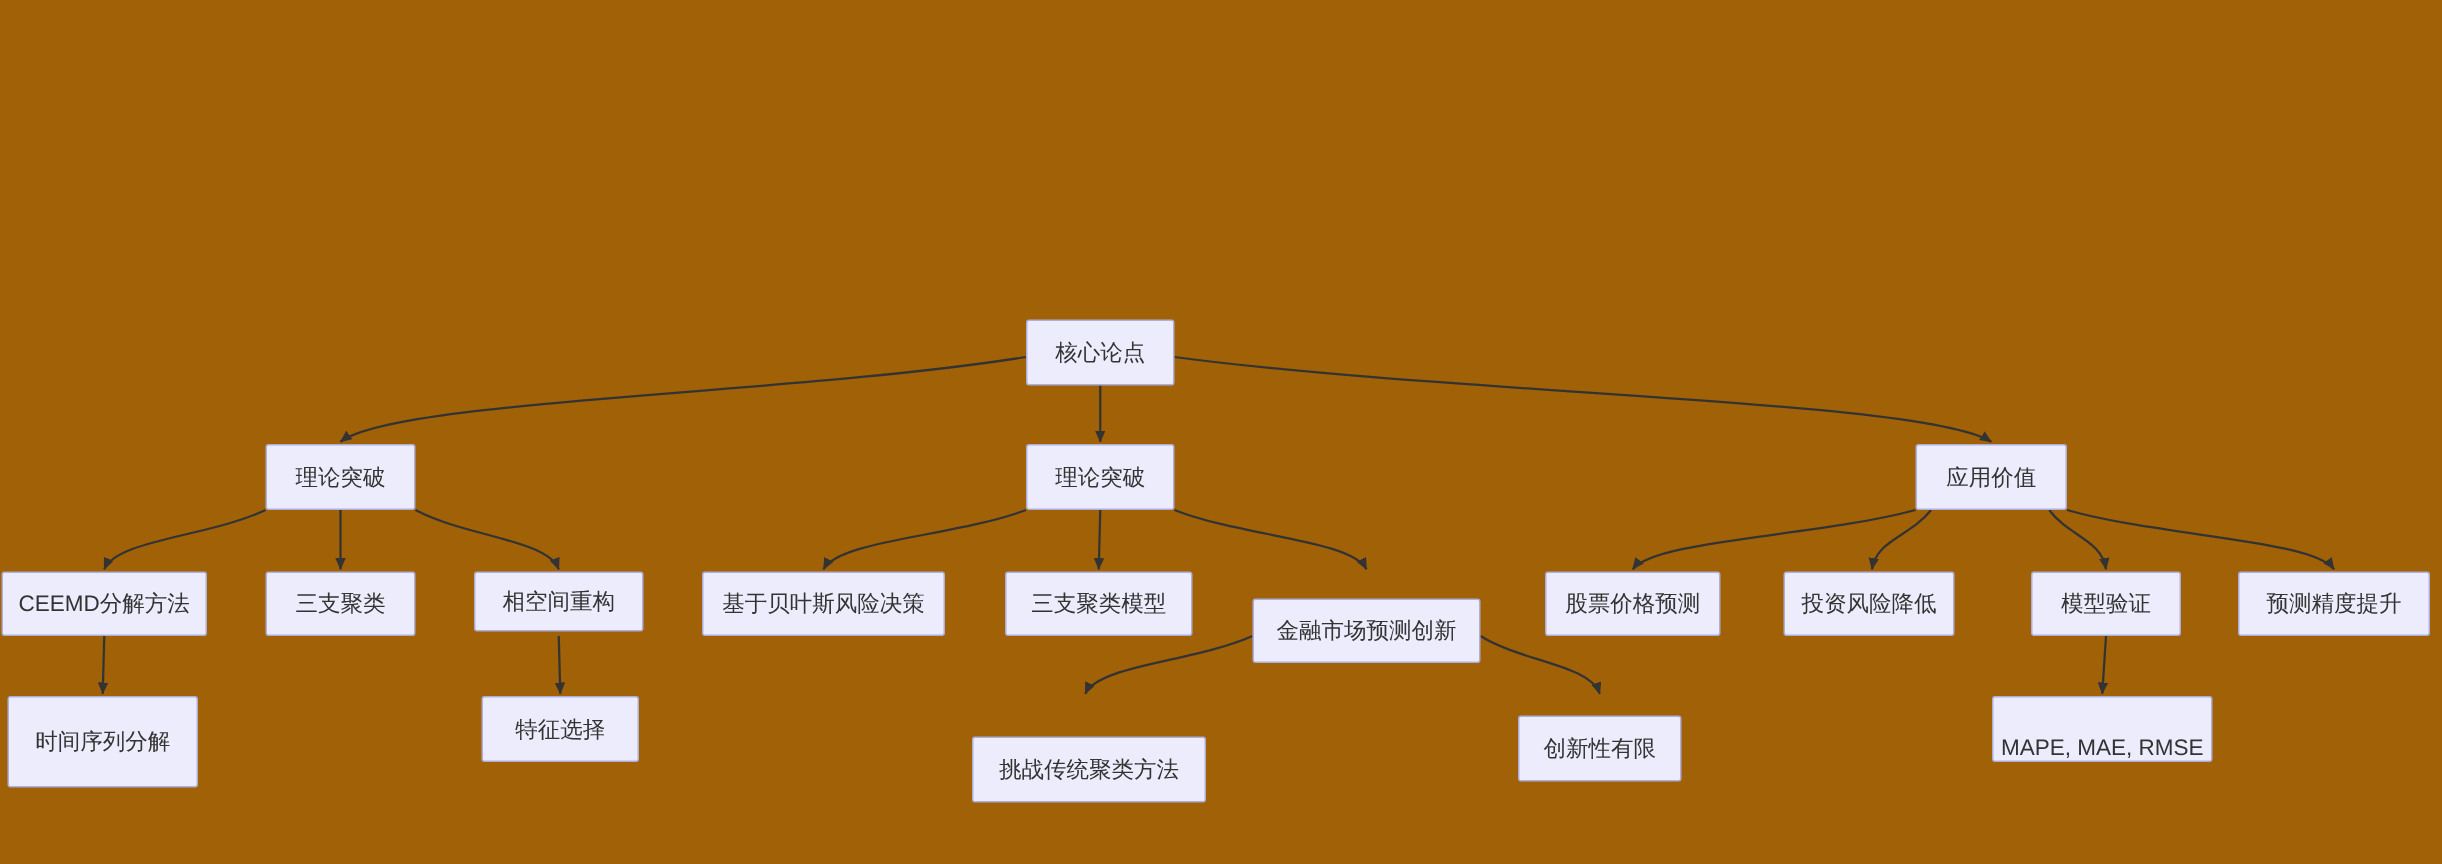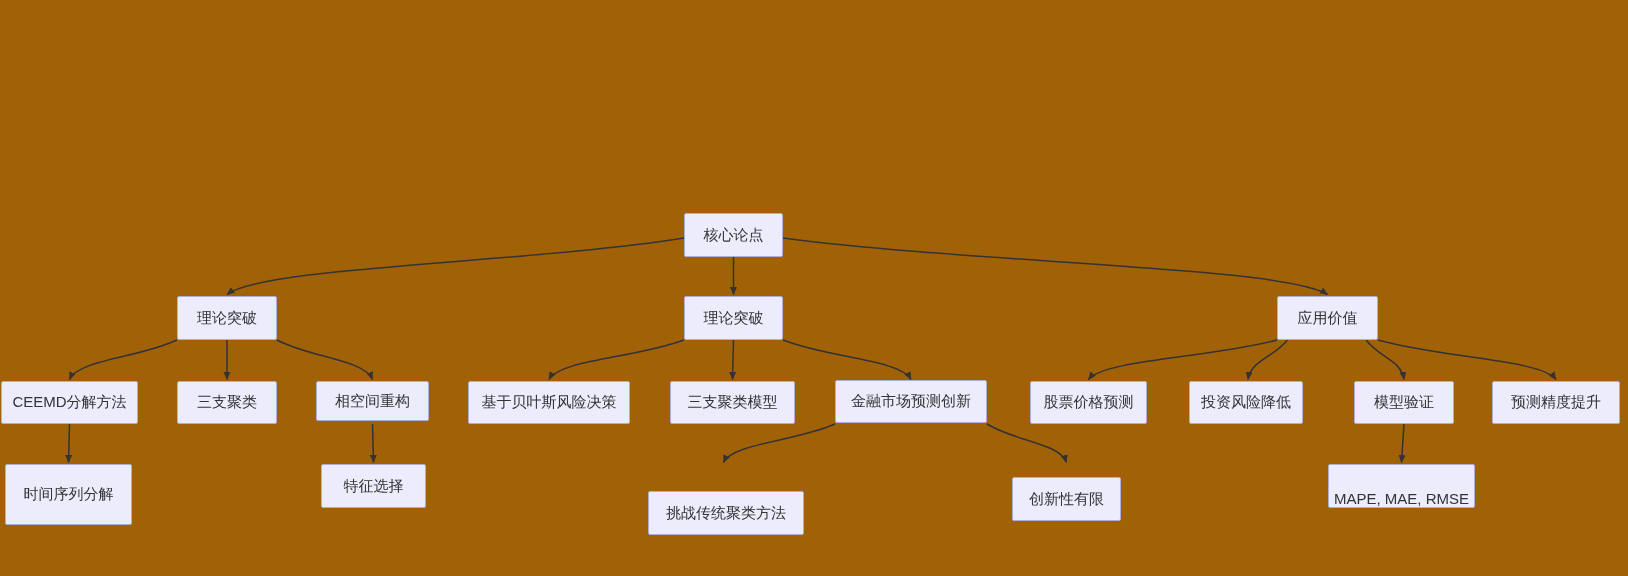--- a/index.html
+++ b/index.html
@@ -79,21 +79,21 @@
       </div>
       <div class="node" style="left: 316px; top: 381px; width: 113px; height: 40px;">
         <span>相空间重构</span>
       </div>
       <div class="node" style="left: 468px; top: 381px; width: 162px; height: 43px;">
         <span>基于贝叶斯风险决策</span>
       </div>
       <div class="node" style="left: 670px; top: 381px; width: 125px; height: 43px;">
         <span>三支聚类模型</span>
       </div>
-      <div class="node" style="left: 835px; top: 380px; width: 152px; height: 43px;">
+      <div class="node" style="left: 835px; top: 399px; width: 152px; height: 43px;">
         <span>金融市场预测创新</span>
       </div>
       <div class="node" style="left: 1030px; top: 381px; width: 117px; height: 43px; text-align: center;">
         <span>股票价格预测</span>
       </div>
       <div class="node" style="left: 1189px; top: 381px; width: 114px; height: 43px;">
         <span>投资风险降低</span>
       </div>
       <div class="node" style="left: 1354px; top: 381px; width: 100px; height: 43px;">
         <span>模型验证</span>

